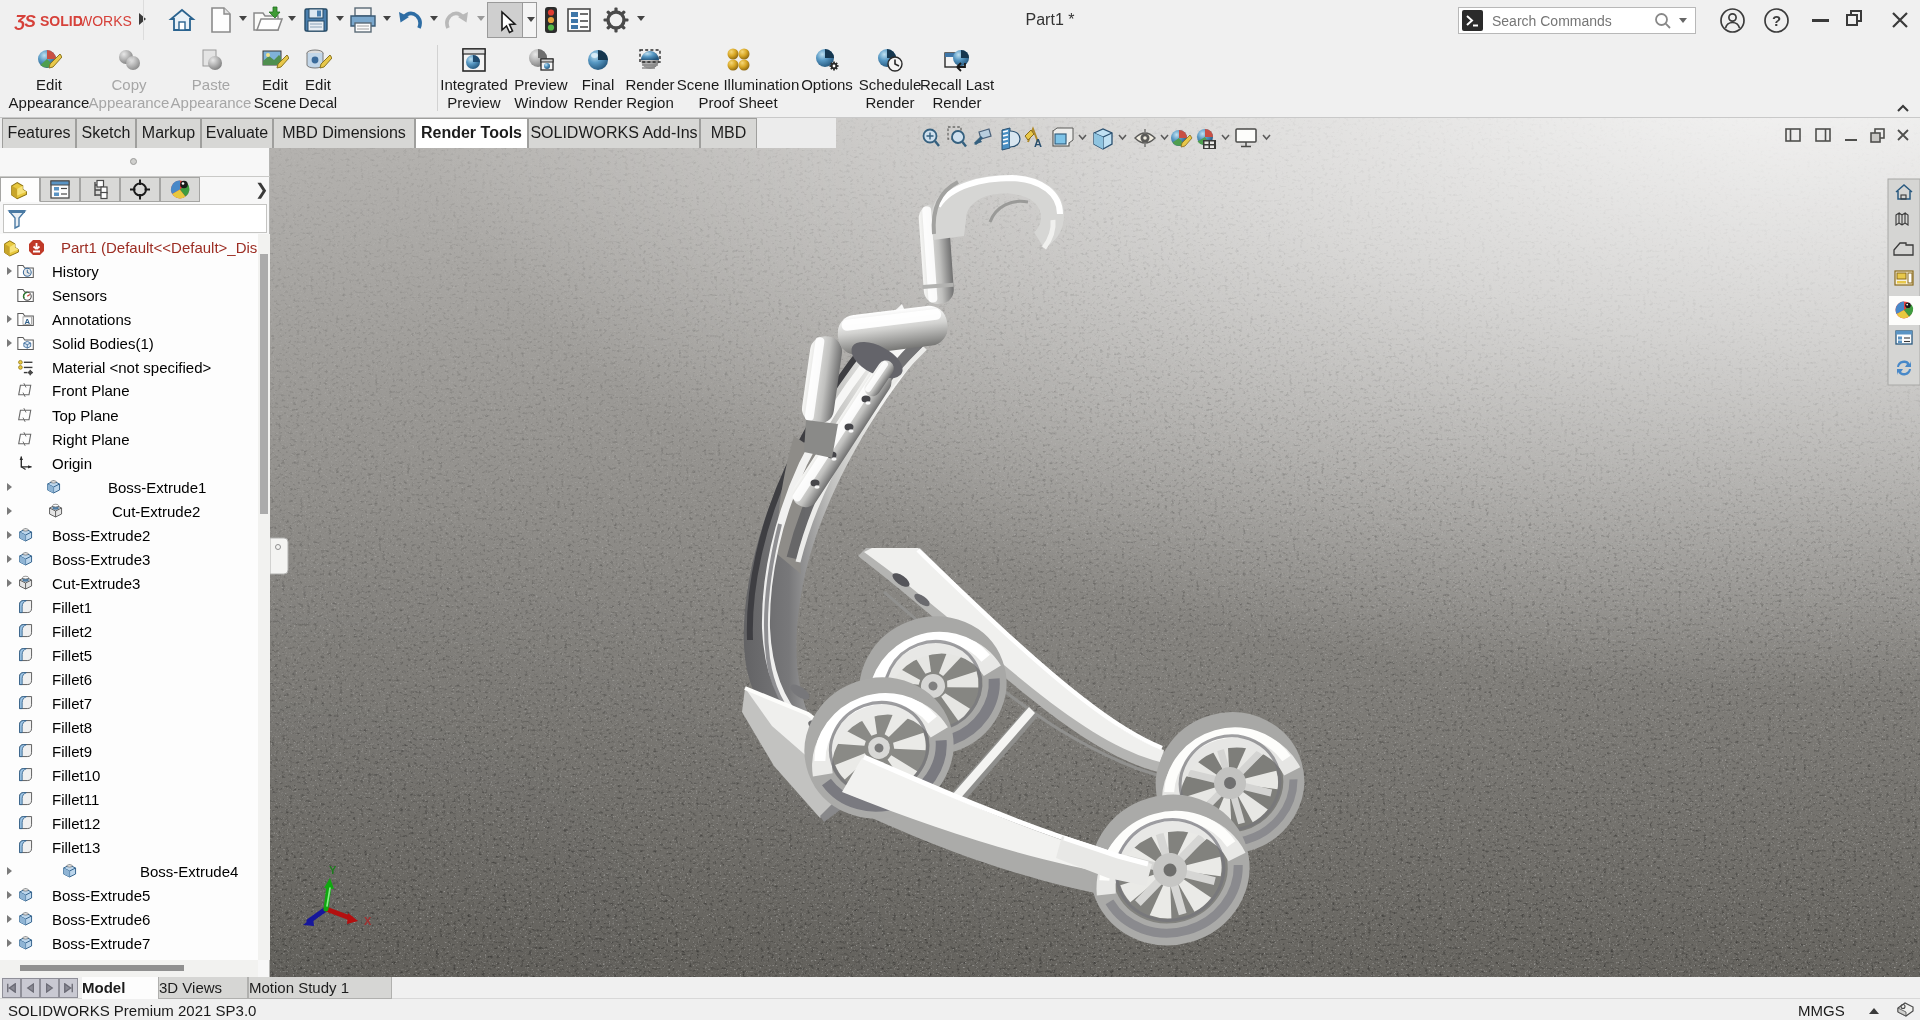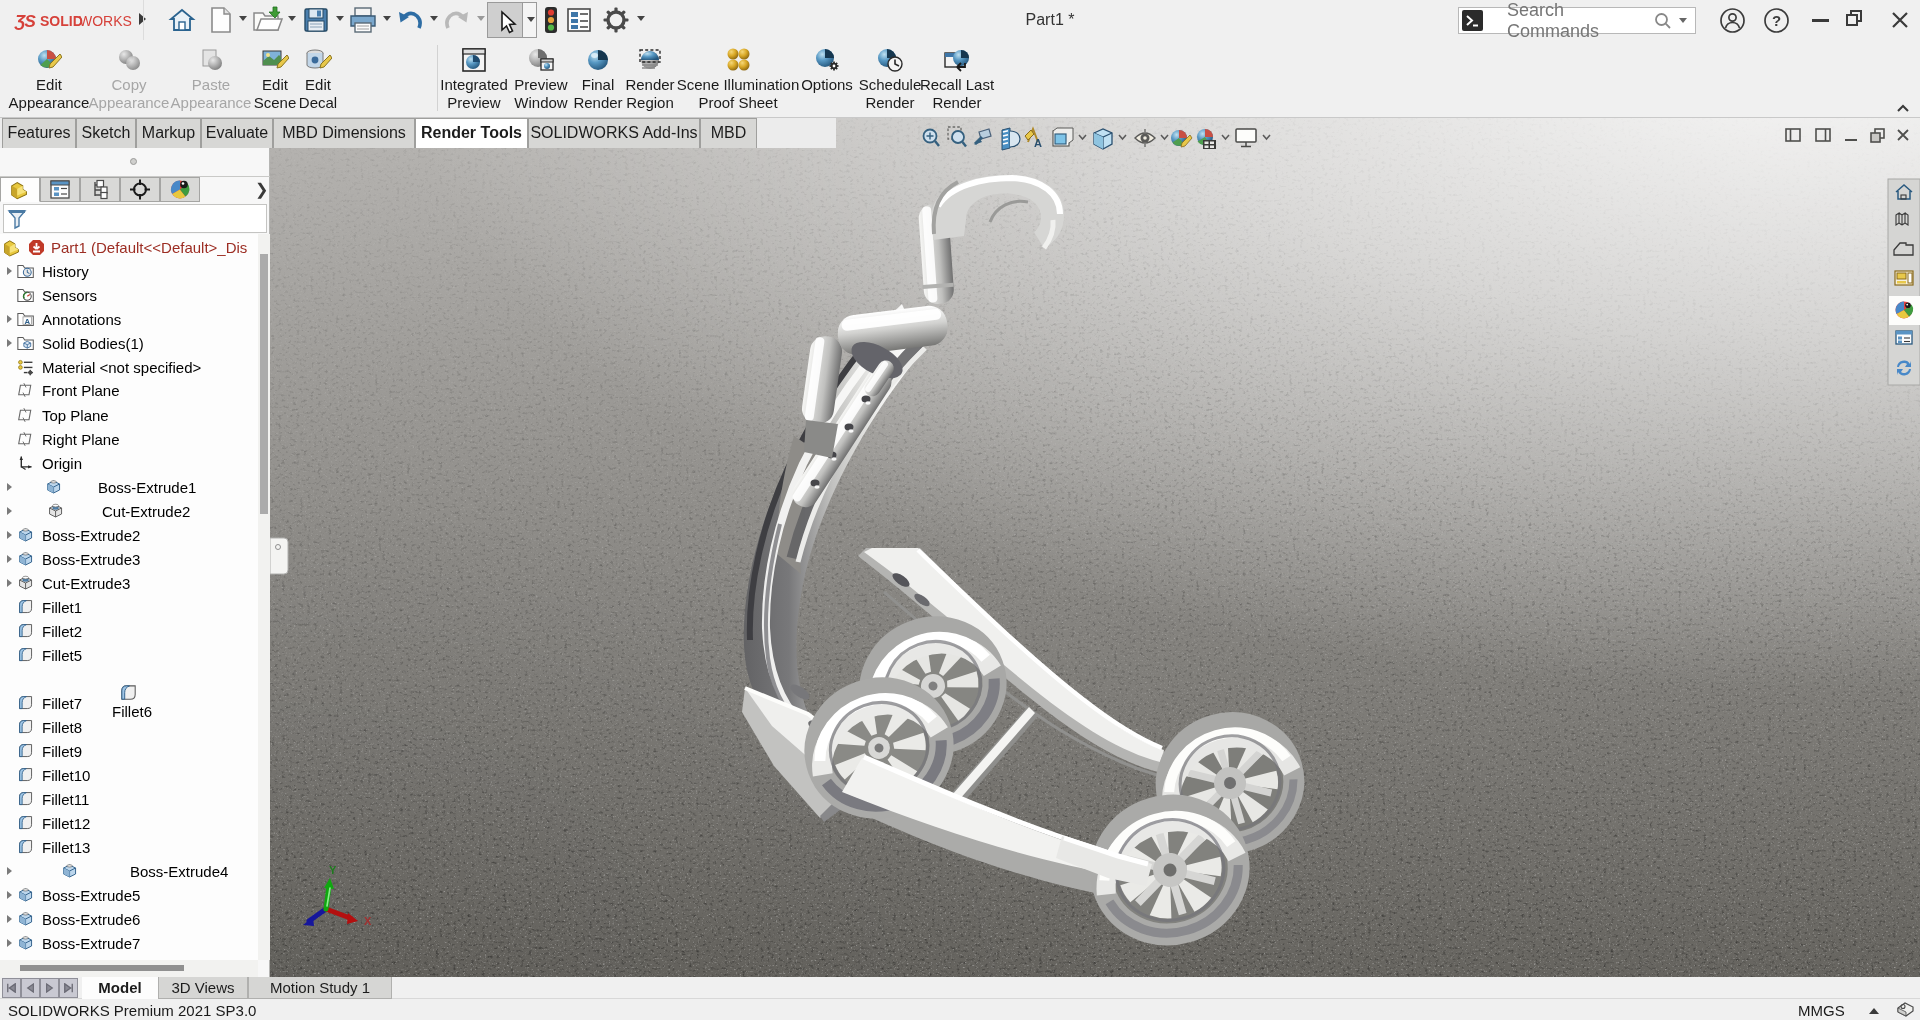--- a/index.html
+++ b/index.html
@@ -28,29 +28,29 @@
   
   #panel{left:0;top:148px;width:270px;height:829px;background:#f7f7f7;border-right:1px solid #b5b5b3;}
   #ptabs{position:absolute;left:0;top:29px;width:270px;height:25px;}
   .ptab{position:absolute;top:0;width:40px;height:25px;background:#d9d9d7;border:1px solid #a5a5a3;display:flex;align-items:center;justify-content:center;}
   .ptab.active{background:#fdfdfd;border-bottom:1px solid #fdfdfd;}
   #filterbox{position:absolute;left:3px;top:56px;width:264px;height:29px;background:#fff;border:1px solid #c4c4c2;}
   #tree{position:absolute;left:0;top:86px;width:258px;height:726px;background:#fdfdfd;font-size:15px;color:#000;}
   .trow{position:absolute;left:0;height:24px;width:258px;display:flex;align-items:center;}
   .texp{width:16px;text-align:center;font-size:10px;color:#555;flex:0 0 16px;padding-left:2px;}
   .tico{flex:0 0 20px;height:18px;display:flex;align-items:center;justify-content:center;}
-  .tlab{padding-left:6px;white-space:nowrap;}
+  .tlab{padding-left:6px;white-space:nowrap;margin-left:10px;}
   #vscroll{position:absolute;left:258px;top:86px;width:12px;height:726px;background:#f2f2f0;}
   #vthumb{position:absolute;left:2px;top:20px;width:8px;height:260px;background:#ababab;}
   #hscroll{position:absolute;left:0;top:812px;width:258px;height:17px;background:#f2f2f0;}
   #hthumb{position:absolute;left:20px;top:5px;width:164px;height:6px;background:#909090;}
   
   #bottombar{left:0;top:977px;width:1920px;height:22px;background:#f0f0f0;border-bottom:1px solid #d8d8d8;}
   .btab{position:absolute;top:0;height:22px;background:#d6d6d4;border:1px solid #b0b0ae;border-top:none;
-        font-size:15px;color:#1c1c1c;text-align:center;line-height:21px;}
+        font-size:15px;color:#1c1c1c;line-height:21px;}
   .btab.active{background:#fdfdfd;font-weight:bold;border:none;}
   .navbtn{position:absolute;top:1px;width:19px;height:20px;background:#c9c9d2;border:1px solid #8f8f98;display:flex;align-items:center;justify-content:center;}
   
   #statusbar{left:0;top:999px;width:1920px;height:21px;background:#f0f0f0;font-size:15px;color:#1a1a1a;}
 </style>
 </head>
 <body>
 <div id="stage">
 
   <div class="abs" style="left:270px;top:118px;width:1650px;height:859px;">
@@ -550,21 +550,21 @@
     <div class="qcaret" style="left:637px;"></div>
 
     <div id="title-center" class="abs">Part1 *</div>
 
     <div id="searchbox" class="abs">
       <svg width="22" height="21" viewBox="0 0 22 21" style="margin-left:3px;">
           <rect x="0" y="0" width="21" height="21" rx="2" fill="#2b2b2b"></rect>
           <path d="M5 6 L10 10.5 L5 15" fill="none" stroke="#fff" stroke-width="2"></path>
           <line x1="11" y1="15.5" x2="16" y2="15.5" stroke="#fff" stroke-width="2"></line>
         </svg>
-      <span style="font-size:18px;color:#767676;margin-left:23px;flex:1;">Search Commands</span>
+      <span style="font-size:14px;color:#767676;margin-left:8px;flex:1;">Search Commands</span>
       <svg width="20" height="20" viewBox="0 0 20 20">
           <circle cx="8.5" cy="8.5" r="5.5" fill="none" stroke="#888" stroke-width="1.8"></circle>
           <line x1="12.7" y1="12.7" x2="17" y2="17" stroke="#888" stroke-width="1.8"></line>
         </svg>
       <div style="width:0;height:0;border-left:4px solid transparent;border-right:4px solid transparent;border-top:5px solid #666;margin:0 8px 0 6px;"></div>
     </div>
     <div class="qicon" style="left:1716px;">
       <svg width="27" height="27" viewBox="0 0 27 27">
           <circle cx="13.5" cy="13.5" r="11.5" fill="none" stroke="#3c3c3c" stroke-width="1.7"></circle>
           <circle cx="13.5" cy="10.5" r="3.6" fill="none" stroke="#3c3c3c" stroke-width="1.7"></circle>
@@ -1046,21 +1046,21 @@
           </svg>
   <span class="tlab">Fillet2</span>
 </div>
 <div class="trow" style="top:409px;">
   <span class="texp"></span>
   <svg class="tico" width="20" height="20" viewBox="1 1 21 21">
             <use href="#sym-fillet"></use>
           </svg>
   <span class="tlab">Fillet5</span>
 </div>
-<div class="trow" style="top:433px;flex-direction:column;">
+<div class="trow" style="top:433px;">
   <span class="texp"></span>
   <svg class="tico" width="20" height="20" viewBox="1 1 21 21">
             <use href="#sym-fillet"></use>
           </svg>
   <span class="tlab">Fillet6</span>
 </div>
 <div class="trow" style="top:457px;">
   <span class="texp"></span>
   <svg class="tico" width="20" height="20" viewBox="1 1 21 21">
             <use href="#sym-fillet"></use>

